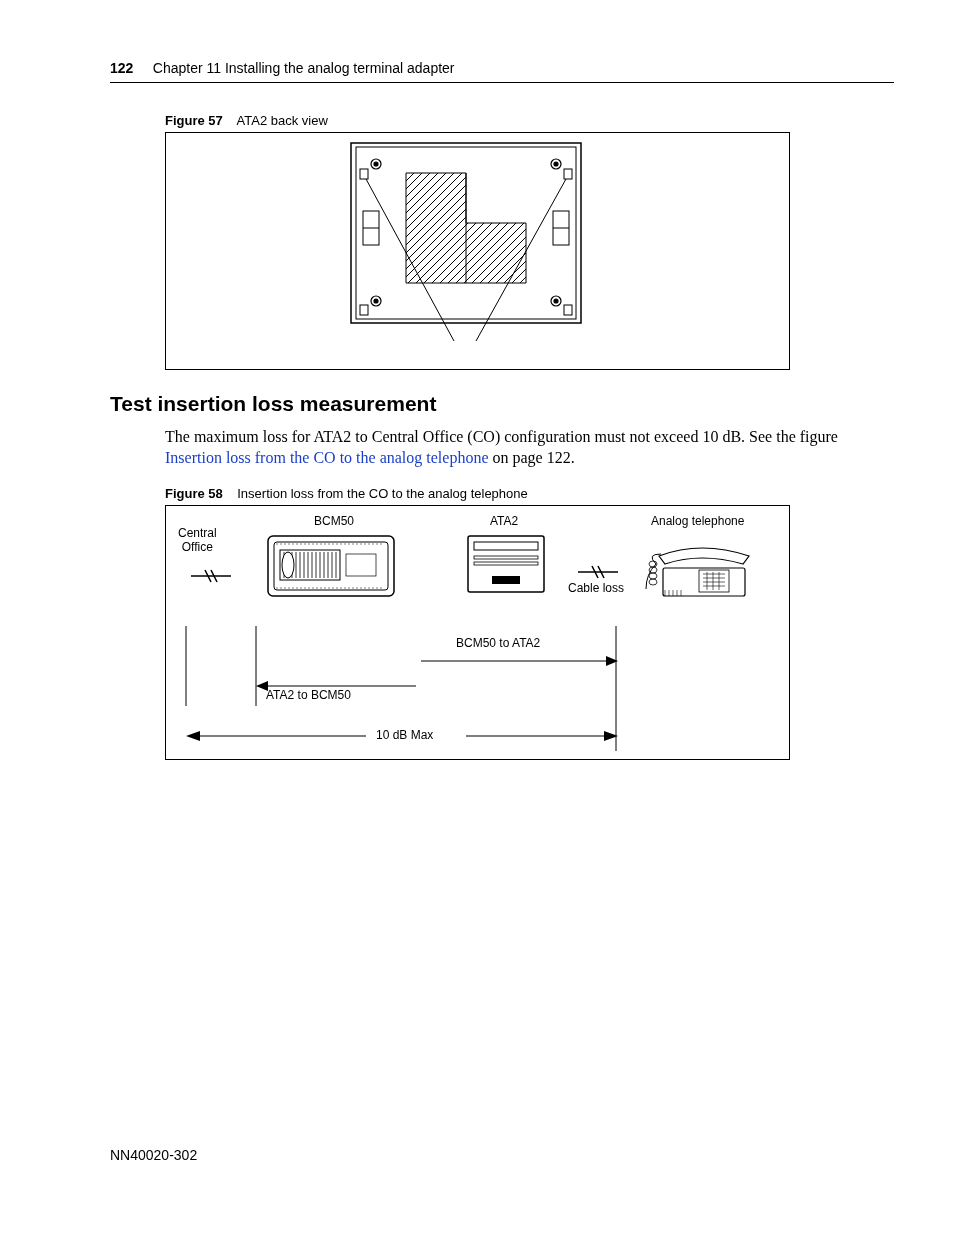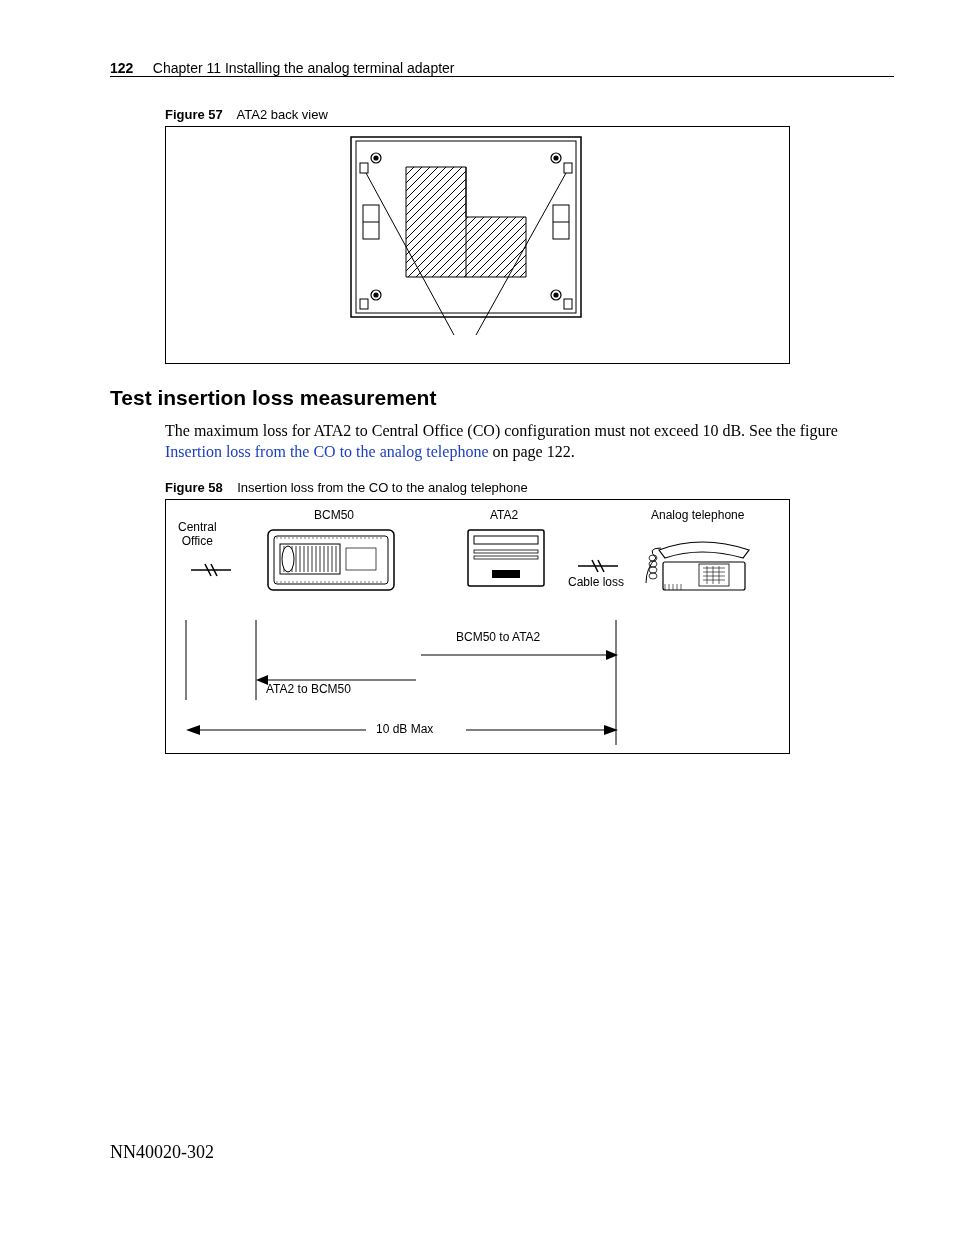--- a/index.html
+++ b/index.html
@@ -14,20 +14,21 @@
   }
   .page {
     padding: 60px 60px 40px 110px;
     box-sizing: border-box;
     position: relative;
     height: 100%;
   }
   .header-line {
     font-family: Arial, Helvetica, sans-serif;
     font-size: 14px;
+    padding-bottom: 6px;
     border-bottom: 1.5px solid #000;
     margin-bottom: 30px;
   }
   .page-num {
     font-weight: bold;
   }
   .indent-block {
     margin-left: 55px;
   }
   .fig-caption {
@@ -75,22 +76,22 @@
     padding: 5px 8px;
     font-family: Arial, Helvetica, sans-serif;
     font-size: 13px;
     vertical-align: top;
   }
   .spec-table td:first-child { width: 200px; }
   .footer {
     position: absolute;
     left: 110px;
     bottom: 72px;
-    font-family: Liberation Serif, serif;
-    font-size: 18px;
+    font-family: Liberation Sans, sans-serif;
+    font-size: 14px;
   }
 
   
   .abs { position: absolute; }
 
 </style>
 </head>
 <body>
 
 <div class="page">

